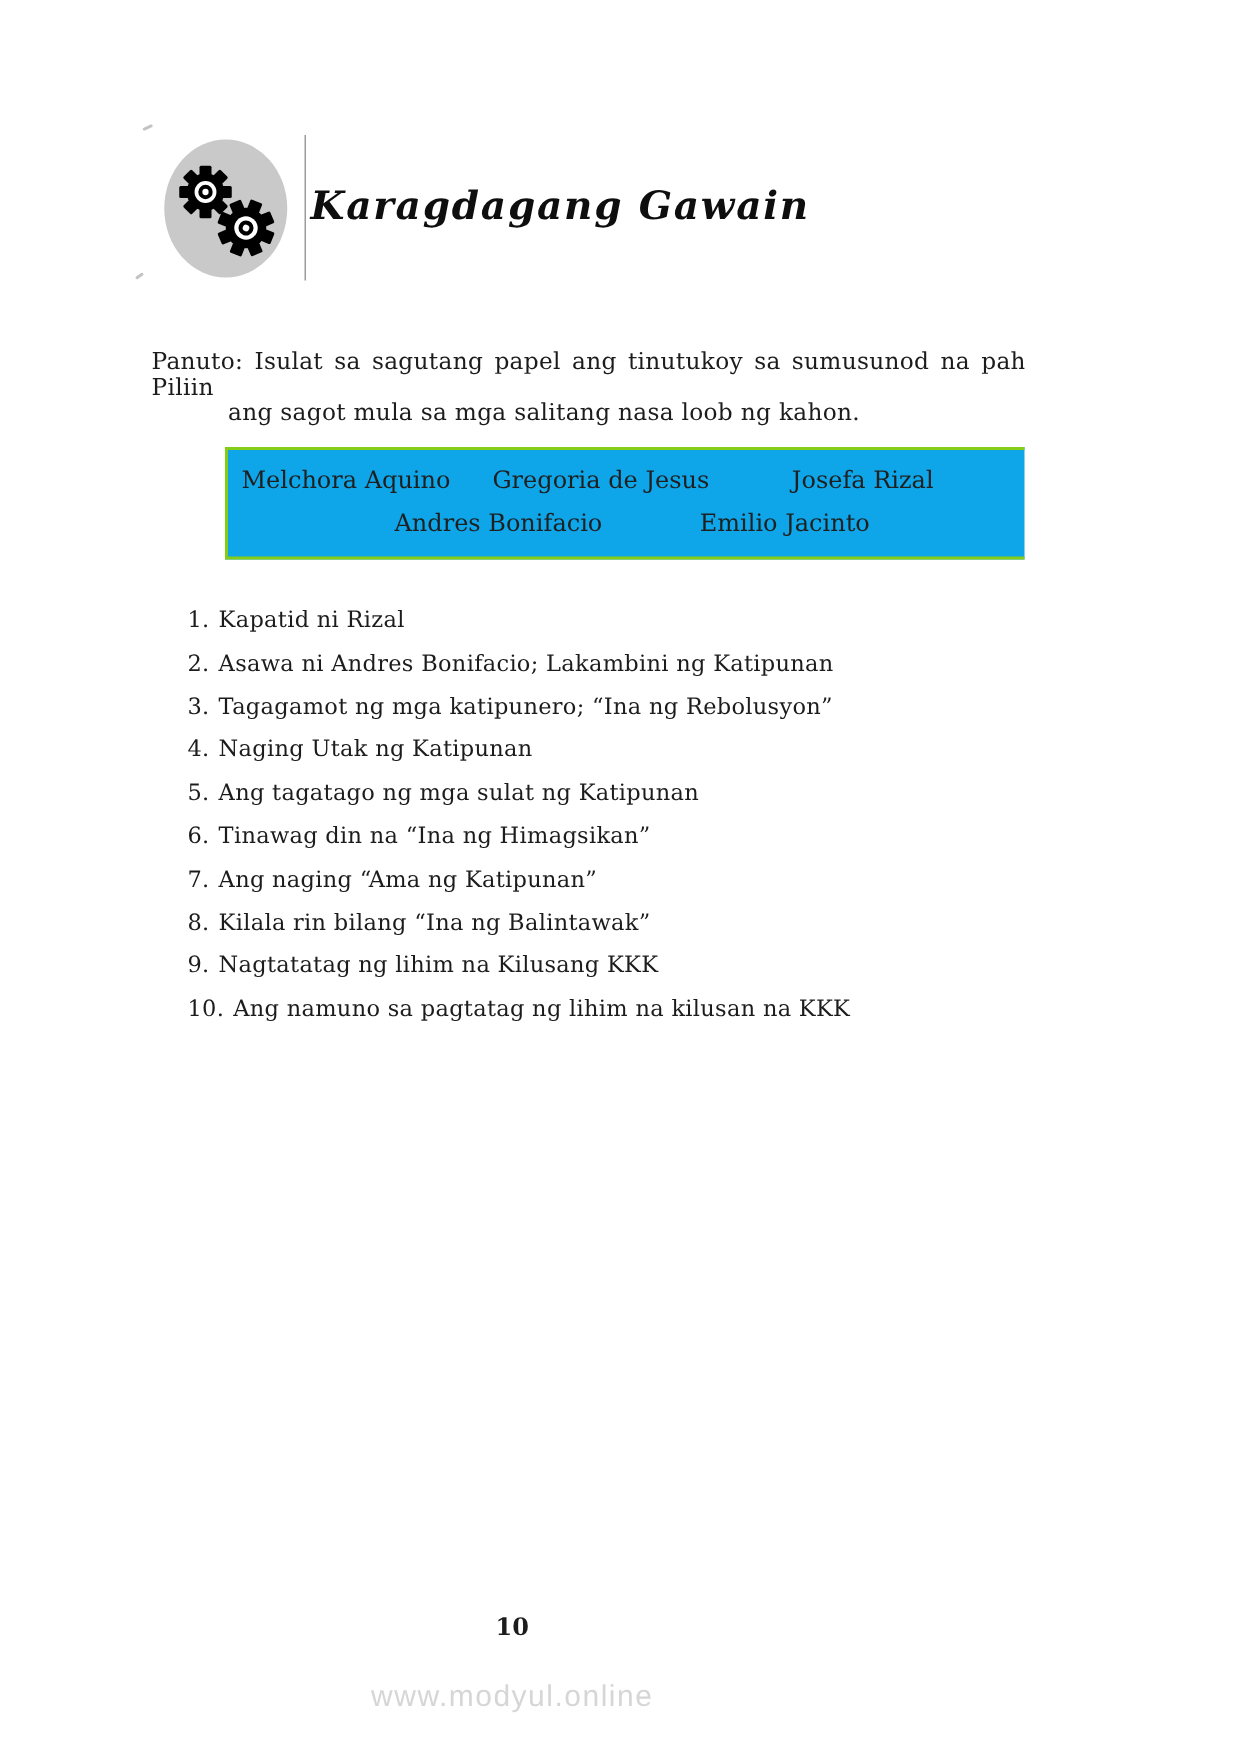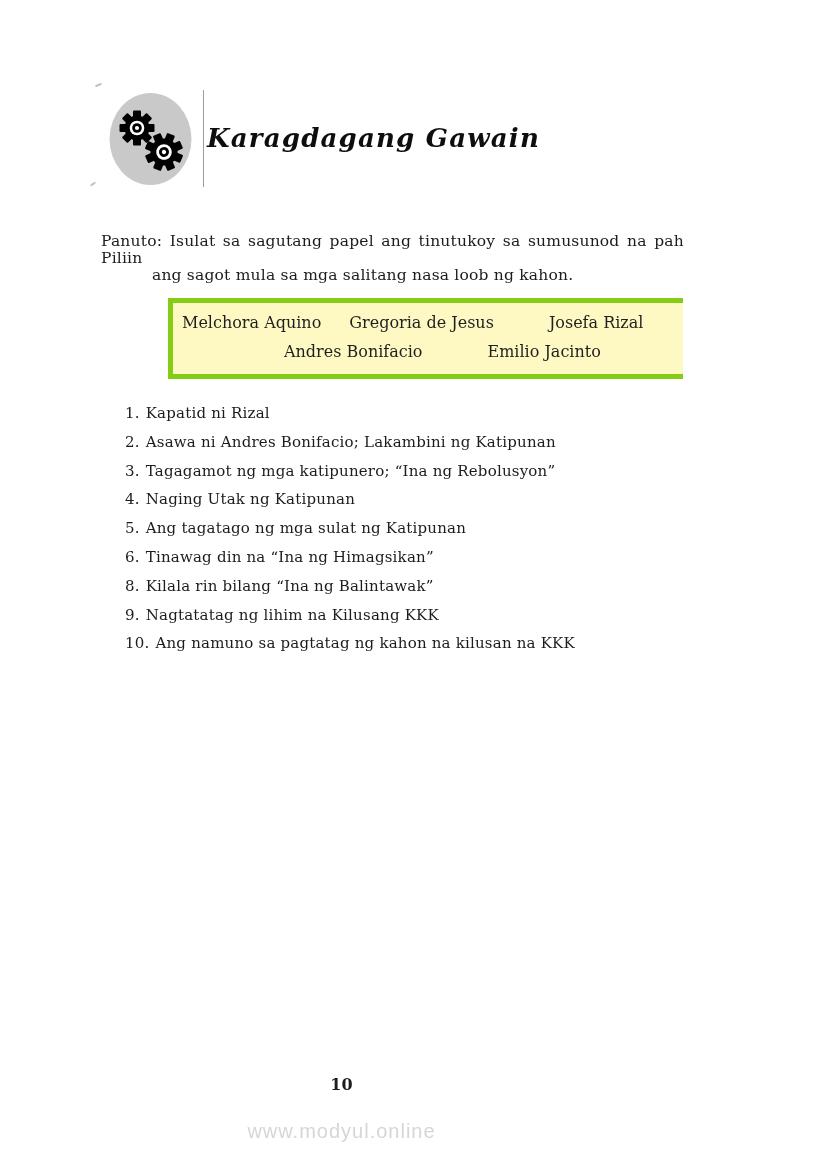--- a/index.html
+++ b/index.html
@@ -74,23 +74,22 @@
     padding-left: 51px;
   }
 
   
   .word-box {
     position: absolute;
     left: 150px;
     top: 298px;
     width: 534px;
     height: 71px;
-    border: 5px solid #84cc16;
-    background: #fef9c3;
-    margin-left: 18px;
+    border: 2px solid #84cc16;
+    background: #0ea5e9;
   }
   .wb-row {
     display: flex;
     font-size: 16px;
     line-height: 29px;
     white-space: nowrap;
   }
   .wb-row-1 { margin-top: 5px; }
   .wb-w1a { margin-left: 9px; }
   .wb-w1b { margin-left: 28px; }
@@ -203,21 +202,22 @@
     </div>
   </div>
 
   <div class="worklist">
     <div class="list-item"><span class="num">1.</span><span>Kapatid ni Rizal</span></div>
     <div class="list-item"><span class="num">2.</span><span>Asawa ni Andres Bonifacio; Lakambini ng Katipunan</span></div>
     <div class="list-item"><span class="num">3.</span><span>Tagagamot ng mga katipunero; “Ina ng Rebolusyon”</span></div>
     <div class="list-item"><span class="num">4.</span><span>Naging Utak ng Katipunan</span></div>
     <div class="list-item"><span class="num">5.</span><span>Ang tagatago ng mga sulat ng Katipunan</span></div>
     <div class="list-item"><span class="num">6.</span><span>Tinawag din na “Ina ng Himagsikan”</span></div>
+    <div class="list-item"><span class="num">7.</span><span>Ang naging “Ama ng Katipunan”</span></div>
     <div class="list-item"><span class="num">8.</span><span>Kilala rin bilang “Ina ng Balintawak”</span></div>
     <div class="list-item"><span class="num">9.</span><span>Nagtatatag ng lihim na Kilusang KKK</span></div>
-    <div class="list-item"><span class="num">10.</span><span>Ang namuno sa pagtatag ng kahon na kilusan na KKK</span></div>
+    <div class="list-item"><span class="num">10.</span><span>Ang namuno sa pagtatag ng lihim na kilusan na KKK</span></div>
   </div>
 
   <div class="page-number">10</div>
   <div class="watermark">www.modyul.online</div>
 
 </div>
 
 </body></html>

